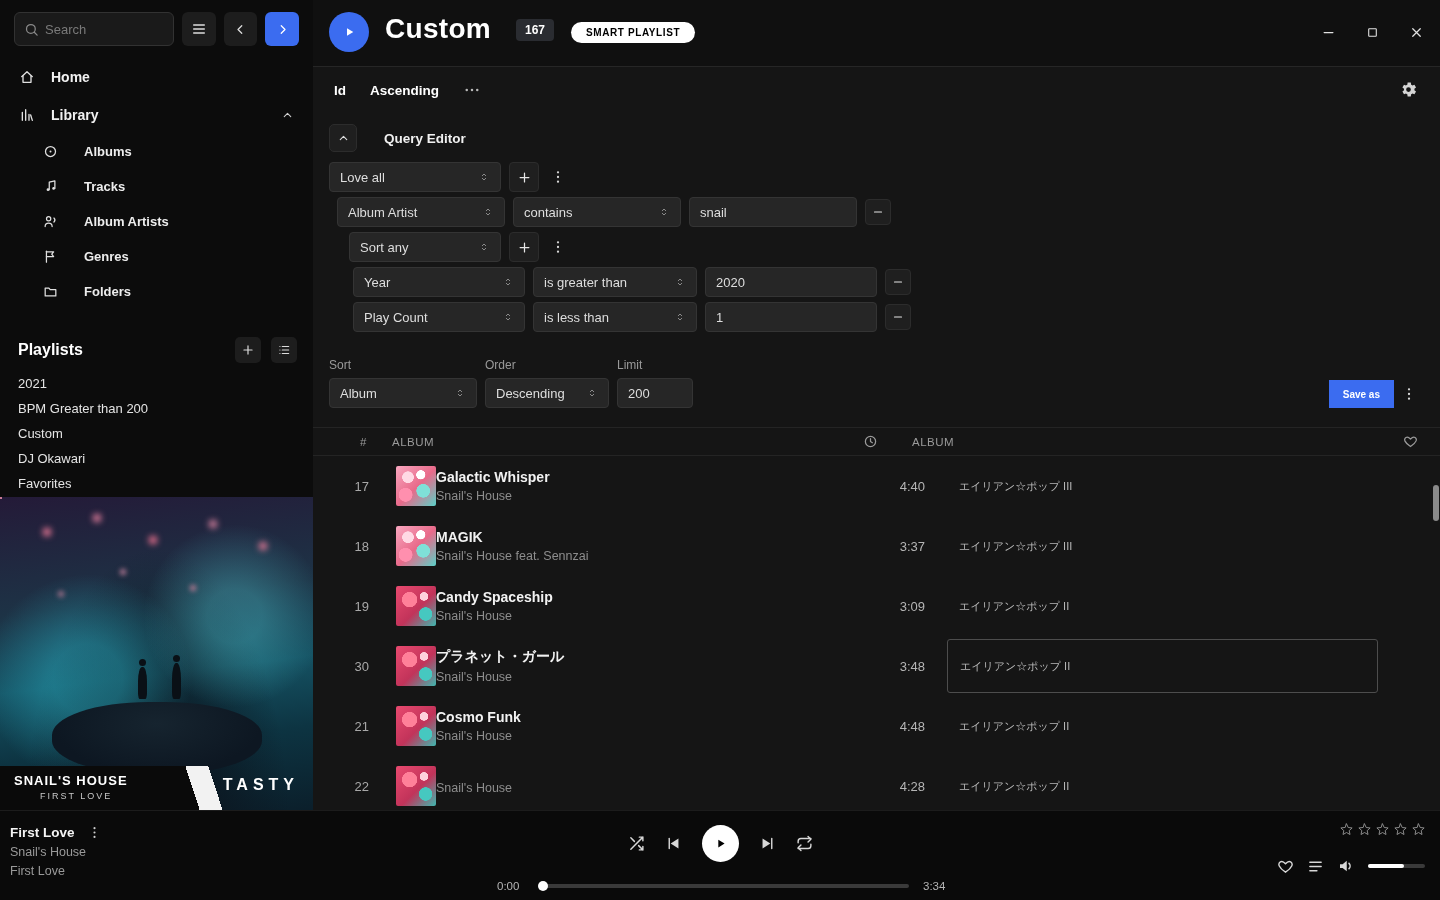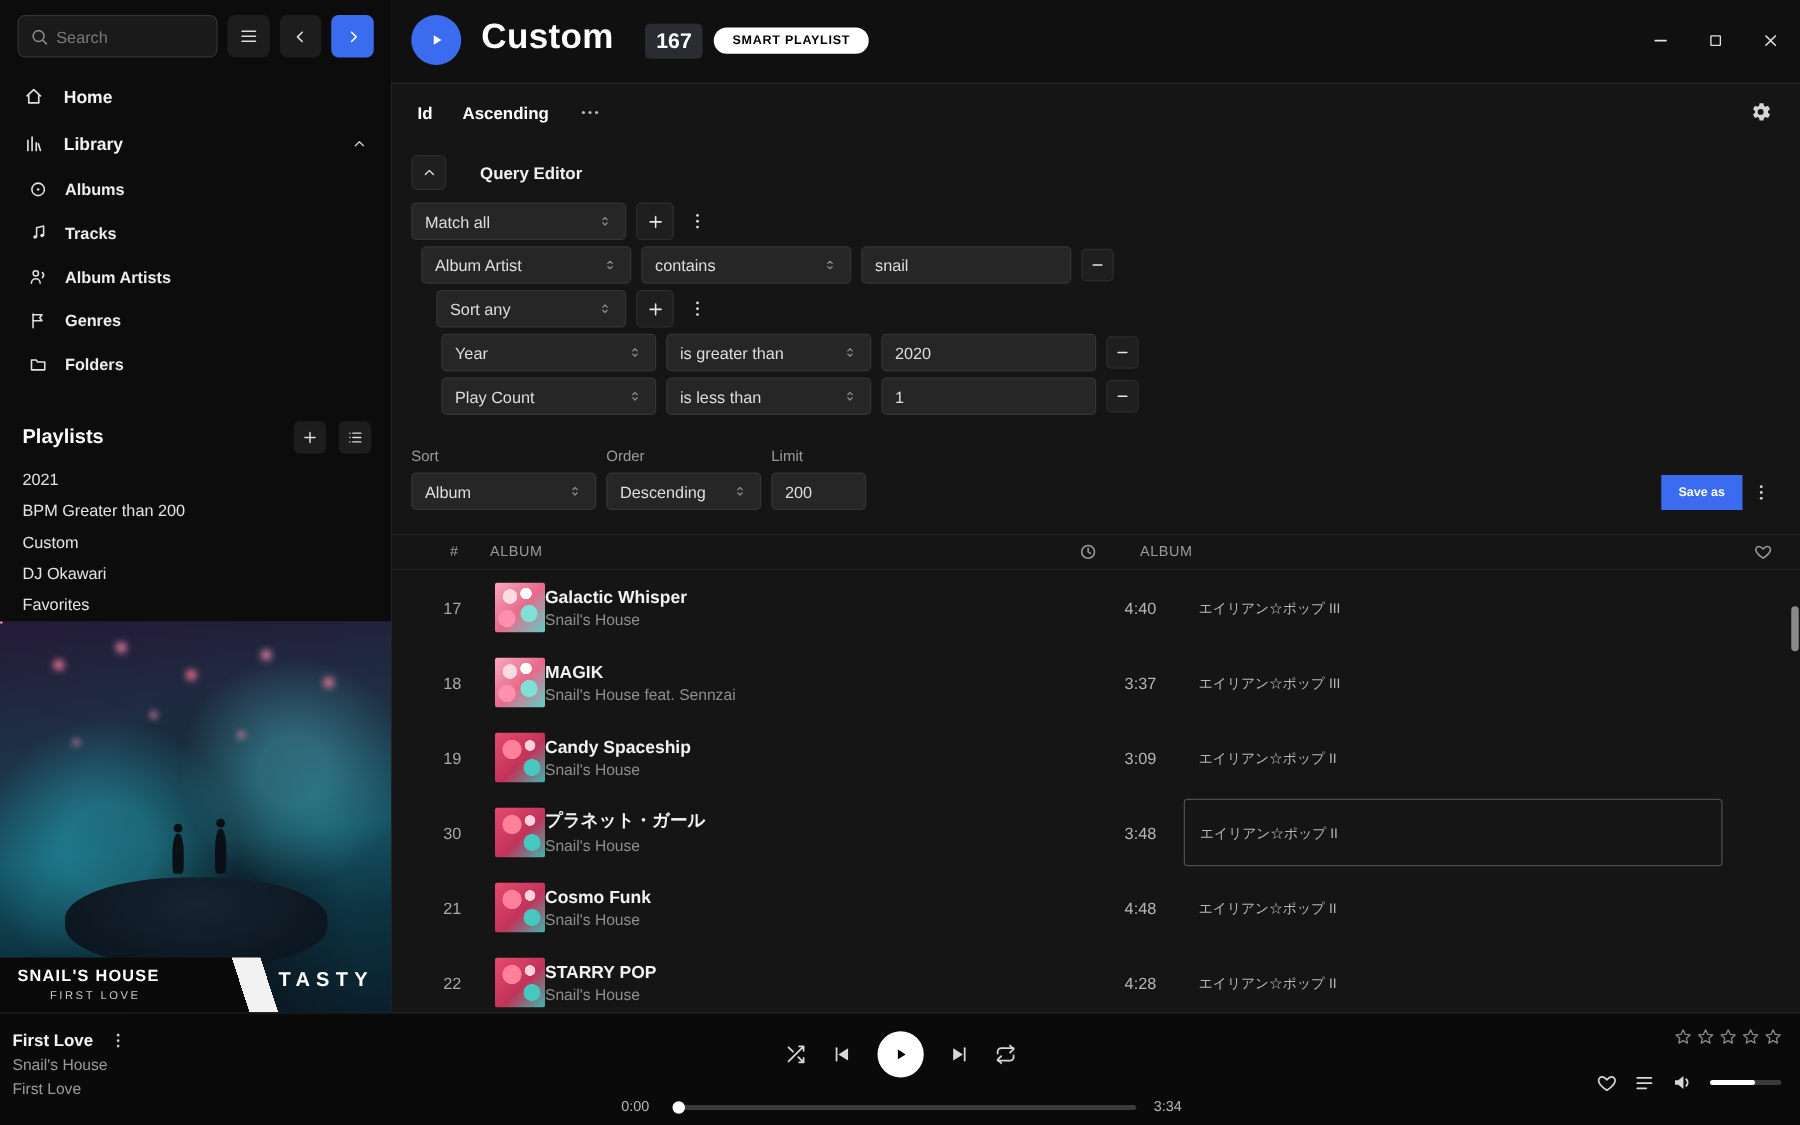--- a/index.html
+++ b/index.html
@@ -13,21 +13,21 @@
   .search-row{display:flex;align-items:center;gap:8px;padding:12px 14px 0 14px}
   .search-box{position:relative;width:162px;height:34px;background:#1a1a1a;border:1px solid #323232;border-radius:6px}
   .search-box svg{position:absolute;left:9px;top:9px;color:#8a8a8a}
   .search-box input{position:absolute;left:30px;top:0;width:126px;height:32px;background:transparent;border:none;outline:none;color:#ddd;font-size:13px}
   .search-box input::placeholder{color:#7a7a7a}
   .sq{width:34px;height:34px;background:#1d1d1d;border:none;border-radius:6px;color:#ddd;display:flex;align-items:center;justify-content:center;cursor:pointer}
   .sq.accent{background:var(--accent,#3b6cf0);color:#fff}
   nav{margin-top:12px}
   .nav-item{display:flex;align-items:center;gap:16px;height:38px;padding:0 19px;font-size:14px;font-weight:700;color:#f2f2f2;cursor:pointer}
   .nav-item .trail{margin-left:auto;color:#cfcfcf}
-  .sub-item{display:flex;align-items:center;gap:14px;height:35px;padding:0 19px 0 23px;font-size:13px;font-weight:700;color:#ededed;cursor:pointer}
+  .sub-item{display:flex;align-items:center;gap:26px;height:35px;padding:0 19px 0 43px;font-size:13px;font-weight:700;color:#ededed;cursor:pointer}
   .sub-item svg,.nav-item svg{color:#e0e0e0}
   .pl-header{display:flex;align-items:center;height:30px;margin-top:26px;padding:0 16px 0 18px;gap:10px}
   .pl-title{font-size:16px;font-weight:800;color:#fff}
   .pl-btn{margin-left:auto;width:26px;height:26px;background:#1d1d1d;border:none;border-radius:5px;color:#ddd;display:flex;align-items:center;justify-content:center;cursor:pointer}
   .pl-btn+.pl-btn{margin-left:0}
   .pl-list{margin-top:6px}
   .pl-item{display:flex;align-items:center;height:25px;padding:0 18px;font-size:13px;color:#e4e4e4;cursor:pointer}
 
   
   .artwork{margin-top:auto;position:relative;width:313px;height:313px;overflow:hidden;cursor:pointer;background:
@@ -46,21 +46,21 @@
   .art-band{position:absolute;left:0;bottom:0;width:100%;height:44px;background:linear-gradient(72deg,#0a0a0a 0 61%,#f2f2f2 61% 68%,rgba(8,14,20,.0) 68%)}
   .art-artist{position:absolute;left:14px;top:7px;font-size:13px;font-weight:800;letter-spacing:1px;color:#fff}
   .art-album{position:absolute;left:40px;top:25px;font-size:9px;letter-spacing:2px;color:#c8c8c8}
   .art-label{position:absolute;right:14px;top:10px;font-size:16px;font-weight:800;letter-spacing:5px;color:#fff}
 
   
   .main{position:absolute;left:313px;top:0;width:1127px;height:810px;background:#151515}
   .ph{position:relative;height:66px;background:#101010}
   .play-circle{position:absolute;left:16px;top:12px;width:40px;height:40px;border:none;border-radius:50%;background:var(--accent,#3b6cf0);display:flex;align-items:center;justify-content:center;cursor:pointer}
   .page-title{position:absolute;left:72px;top:13px;font-size:28px;font-weight:800;letter-spacing:.3px;color:#fff}
-  .count-badge{position:absolute;left:203px;top:19px;background:#2a2c31;color:#fff;font-size:17px;font-weight:700;padding:4px 9px;border-radius:4px}
+  .count-badge{position:absolute;left:203px;top:19px;background:#2a2c31;color:#fff;font-size:12px;font-weight:700;padding:4px 9px;border-radius:4px}
   .smart-badge{position:absolute;left:258px;top:22px;background:#fff;color:#000;font-size:10px;font-weight:800;letter-spacing:.6px;padding:5px 15px;border-radius:12px}
   .win-controls{position:absolute;right:10px;top:18px;display:flex;gap:16px}
   .win-btn{width:28px;height:28px;background:transparent;border:none;color:#e2e2e2;display:flex;align-items:center;justify-content:center;cursor:pointer}
   .divider{position:absolute;left:0;top:66px;width:100%;height:1px;background:#262626}
   .sortbar{position:absolute;left:21px;top:81px;display:flex;align-items:center;gap:24px}
   .sortbar .lbl{font-size:13.5px;font-weight:700;color:#fff;cursor:pointer}
   .sortbar .more{color:#b9b9b9;cursor:pointer}
   .gear{position:absolute;right:22px;top:80px;color:#d5d5d5;cursor:pointer}
 
   
@@ -300,21 +300,21 @@
         <button class="collapse-btn">
             <svg class="i" width="13" height="13" viewBox="0 0 24 24">
               <path d="M6 14l6-6 6 6"></path>
             </svg>
           </button>
         <span class="qe-title">Query Editor</span>
       </div>
 
       <div class="qe-row">
         <div class="select w172">
-          <span>Match all</span>
+          <span>Love all</span>
           <svg class="i unfold" width="12" height="12" viewBox="0 0 24 24">
               <path d="M8.5 9.5 12 6l3.5 3.5M8.5 14.5 12 18l3.5-3.5"></path>
             </svg>
         </div>
         <button class="icon-btn">
             <svg class="i" width="15" height="15" viewBox="0 0 24 24">
               <path d="M12 5v14M5 12h14"></path>
             </svg>
           </button>
         <button class="ghost-btn">
@@ -529,21 +529,20 @@
         </div>
         <span class="c-dur">4:48</span>
         <span class="c-album">エイリアン☆ポップ II</span>
         <span class="c-heart"></span>
       </div>
 
       <div class="trow">
         <span class="c-num">22</span>
         <div class="c-thumb" data-art="ii"></div>
         <div class="c-meta">
-          <div class="c-title">STARRY POP</div>
           <div class="c-artist">Snail's House</div>
         </div>
         <span class="c-dur">4:28</span>
         <span class="c-album">エイリアン☆ポップ II</span>
         <span class="c-heart"></span>
       </div>
     </section>
     <div class="vscroll">
         <div class="vthumb"></div>
       </div>

